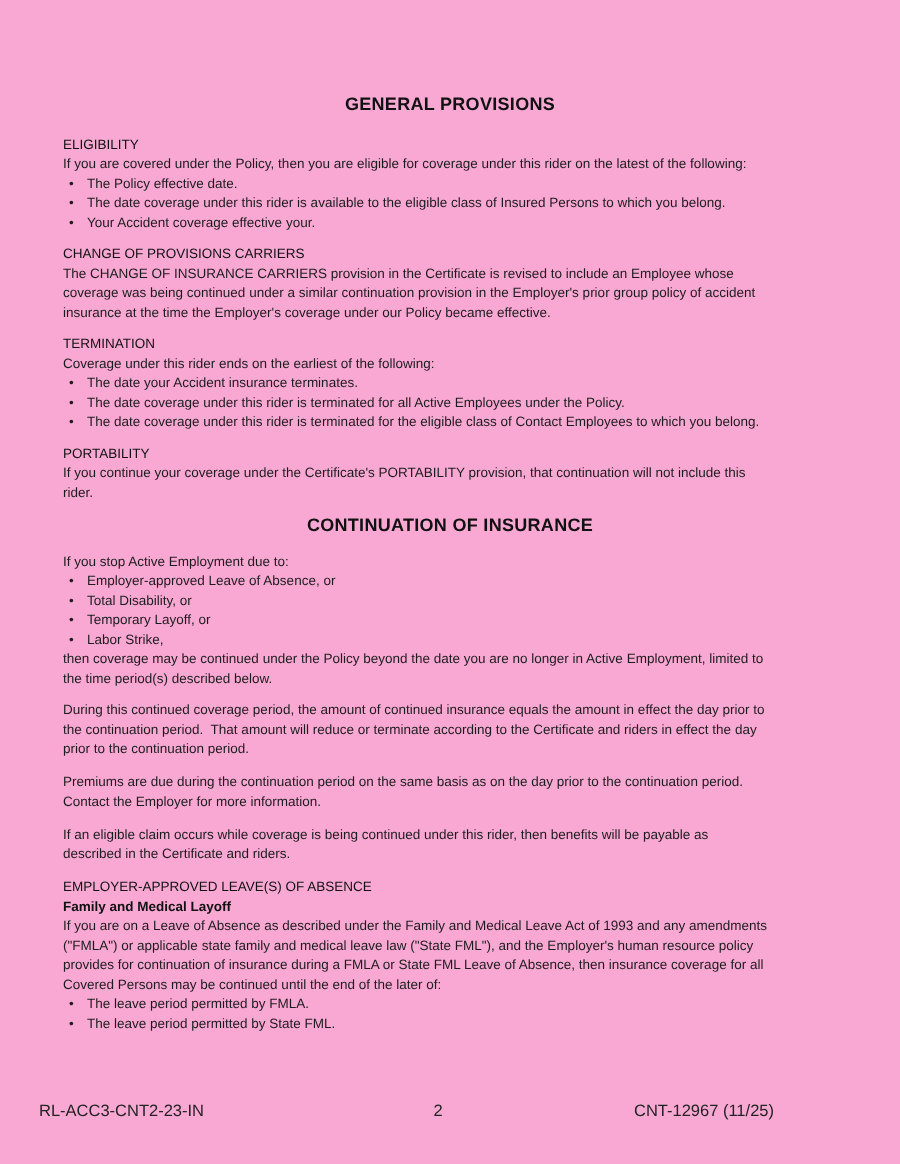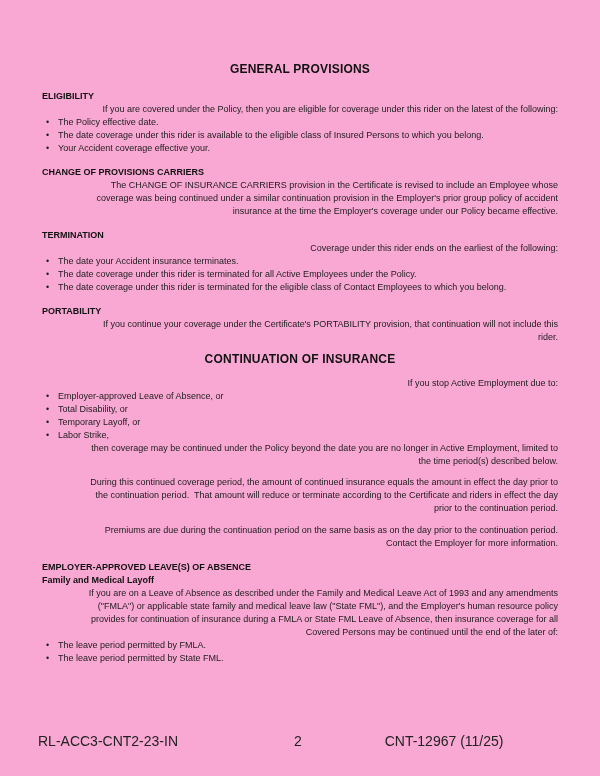--- a/index.html
+++ b/index.html
@@ -29,60 +29,58 @@
     margin: 0 0 13px 0;
     letter-spacing: 0.2px;
   }
   .doc-title.mid {
     margin: 8px 0 10px 0;
   }
   .section {
     margin: 0 0 8px 0;
   }
   .section-heading {
-    font-weight: bold;
+    font-weight: normal;
     color: #111111;
-    margin-top: 11px;
   }
   .sub-heading {
     font-weight: bold;
     color: #111111;
   }
   .para {
     white-space: pre-wrap;
-    text-align: right;
   }
   .bullet-row {
     display: flex;
   }
   .bullet-dot {
     width: 16px;
     padding-left: 4px;
     box-sizing: border-box;
     flex: 0 0 16px;
   }
   .bullet-text {
     flex: 1 1 auto;
   }
   .para-block {
     margin: 0 0 9px 0;
   }
   .footer {
     position: absolute;
     top: 735px;
-    left: 38px;
+    left: 26px;
     right: 42px;
     display: flex;
     align-items: baseline;
-    font-size: 14px;
+    font-size: 11px;
     color: #222222;
   }
   .footer-left  { flex: 1; text-align: left; }
   .footer-center{ flex: 1; text-align: center; }
-  .footer-right { flex: 1; text-align: left; }
+  .footer-right { flex: 1; text-align: center; }
 </style>
 </head>
 <body>
 
 <div class="page">
 
   <h1 class="doc-title">GENERAL PROVISIONS</h1>
 
   <div class="section">
     <div class="section-heading">ELIGIBILITY</div>
@@ -162,20 +160,22 @@
 the time period(s) described below.</div>
   </div>
 
   <div class="para para-block">During this continued coverage period, the amount of continued insurance equals the amount in effect the day prior to
 the continuation period.  That amount will reduce or terminate according to the Certificate and riders in effect the day
 prior to the continuation period.</div>
 
   <div class="para para-block">Premiums are due during the continuation period on the same basis as on the day prior to the continuation period.
 Contact the Employer for more information.</div>
 
+  <div class="para para-block">If an eligible claim occurs while coverage is being continued under this rider, then benefits will be payable as
+described in the Certificate and riders.</div>
 
   <div class="section">
     <div class="section-heading">EMPLOYER-APPROVED LEAVE(S) OF ABSENCE</div>
     <div class="sub-heading">Family and Medical Layoff</div>
     <div class="para">If you are on a Leave of Absence as described under the Family and Medical Leave Act of 1993 and any amendments
 ("FMLA") or applicable state family and medical leave law ("State FML"), and the Employer's human resource policy
 provides for continuation of insurance during a FMLA or State FML Leave of Absence, then insurance coverage for all
 Covered Persons may be continued until the end of the later of:</div>
     <div class="bullet-list">
         <div class="bullet-row">

